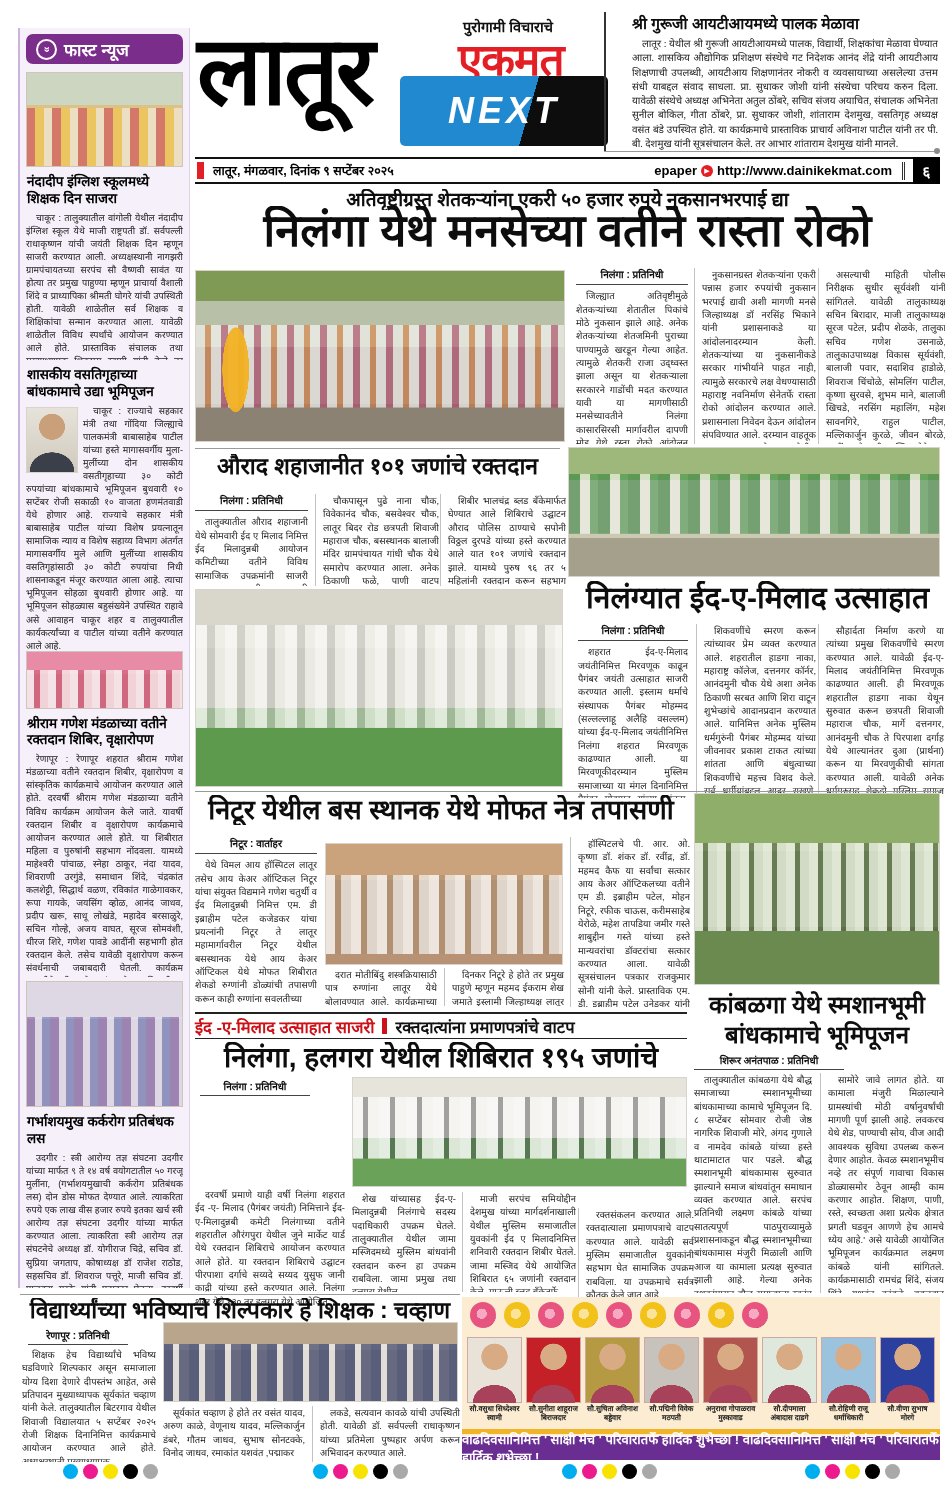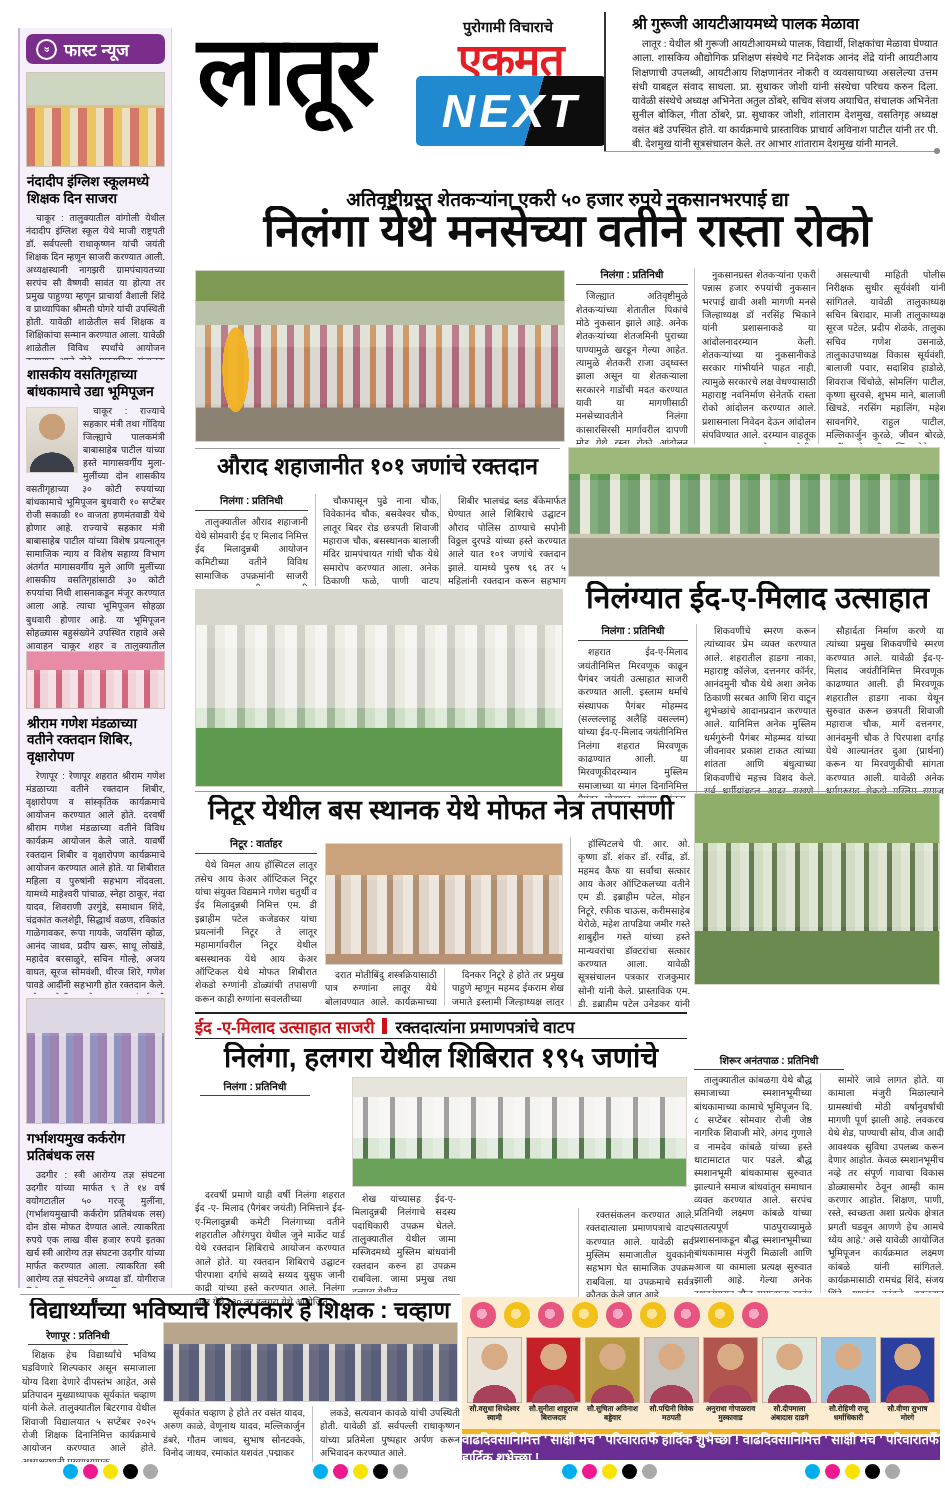--- a/index.html
+++ b/index.html
@@ -9,21 +9,21 @@
   .tx{font-size:9.4px;line-height:1.42;text-align:justify;color:#1c1c1c;overflow:hidden;}
   .tx p{margin:0;text-indent:10px;}
   .hl{font-weight:bold;color:#0d0d0d;text-align:center;line-height:1.12;overflow:hidden;}
   .bl{font-weight:bold;font-size:10px;color:#111;text-align:center;
       border-bottom:1px solid #444;padding-bottom:2px;margin-bottom:4px;}
   .rule{background:#9a9a9a;}
   .vr{border-left:1px solid #c2c2c2;padding-left:7px;}
   .photo{background-color:#b3ac99;box-shadow:0 0 0 1px #d8d4cc inset;}
 
   
-  #sidebar{position:absolute;left:18px;top:28px;width:154px;height:1260px;
+  #sidebar{position:absolute;left:18px;top:28px;width:172px;height:1260px;
            background:#f6f0fa;border-left:2px solid #cbb3dd;border-right:1px solid #ddd0ea;
            padding:6px 6px 0 6px;box-sizing:border-box;overflow:hidden;}
   .fn-head{background:#7b2d8b;border-radius:7px;color:#fff;font-weight:bold;font-size:17px;
            height:30px;display:flex;align-items:center;gap:7px;padding:0 10px;margin-bottom:8px;}
   .fn-ico{width:17px;height:17px;border:2px solid #fff;border-radius:50%;display:flex;
           align-items:center;justify-content:center;font-size:11px;line-height:1;}
   .fn-ico span{transform:rotate(-90deg);display:block;font-weight:bold;}
   #sidebar h3{font-size:13.5px;line-height:1.25;margin:7px 1px 4px 1px;color:#000000;}
   #sidebar .tx{font-size:9.2px;}
   .s-photo{width:100%;box-shadow:0 0 0 1px #cfc5bb inset;}
@@ -64,24 +64,24 @@
   .ph-man{background:
     radial-gradient(circle at 50% 30%, #caa07a 0 24%, transparent 25%),
     radial-gradient(ellipse 70% 45% at 50% 96%, #3a3f4a 0 60%, transparent 61%),
     linear-gradient(180deg,#e8e3da 0,#cfc9bd 100%);}
 
   
   #masthead{left:197px;top:6px;width:250px;font-size:96px;font-weight:900;color:#000;
             line-height:1.35;letter-spacing:-3px;}
   #tagline{left:463px;top:16px;font-size:14.5px;font-weight:bold;color:#111;}
   #brand{left:458px;top:28px;font-size:44px;font-weight:900;color:#e41e25;letter-spacing:-1px;}
-  #nextlogo{left:416px;top:76px;width:190px;height:70px;border-radius:5px;
+  #nextlogo{left:400px;top:76px;width:208px;height:70px;border-radius:5px;
             background:linear-gradient(106deg,#2089cf 0 61%,#0d0d0d 61%);
             display:flex;align-items:center;justify-content:center;
-            color:#fff;font-weight:900;font-style:italic;font-size:46px;letter-spacing:4px;}
+            color:#fff;font-weight:900;font-style:italic;font-size:36px;letter-spacing:4px;}
   #tr-art{left:604px;top:12px;width:334px;height:140px;border-left:2px solid #333;
           padding-left:26px;box-sizing:border-box;overflow:hidden;}
   #tr-art h2{margin:0 0 3px 0;font-size:15.5px;color:#0d0d0d;}
   #tr-art .tx{font-size:10px;line-height:1.43;font-family:Liberation Serif, serif;}
   #datebar{left:195px;top:157px;width:745px;height:27px;border-top:2px solid #111;
            border-bottom:2px solid #111;display:flex;align-items:center;box-sizing:border-box;}
   .redtab{width:7px;height:17px;background:#e41e25;margin:0 9px 0 2px;}
   #datebar b{font-size:12.5px;}
   .ep-ico{width:12px;height:12px;border-radius:50%;background:#e41e25;display:inline-flex;
           align-items:center;justify-content:center;color:#fff;font-size:7px;margin:0 4px;}
@@ -164,20 +164,31 @@
 
   <div class="abs" id="tr-art">
     <h2>श्री गुरूजी आयटीआयमध्ये पालक मेळावा</h2>
     <div class="tx">
         <p>लातूर : येथील श्री गुरूजी आयटीआयमध्ये पालक, विद्यार्थी, शिक्षकांचा मेळावा घेण्यात आला. शासकिय औद्योगिक प्रशिक्षण संस्थेचे गट निदेशक आनंद शेंद्रे यांनी आयटीआय शिक्षणाची उपलब्धी, आयटीआय शिक्षणानंतर नोकरी व व्यवसायाच्या असलेल्या उत्तम संधी याबद्दल संवाद साधला. प्रा. सुधाकर जोशी यांनी संस्थेचा परिचय करुन दिला. यावेळी संस्थेचे अध्यक्ष अभिनेता अतुल ठोंबरे, सचिव संजय अयाचित, संचालक अभिनेता सुनील बोकिल, गीता ठोंबरे, प्रा. सुधाकर जोशी, शांताराम देशमुख, वसतिगृह अध्यक्ष वसंत बंडे उपस्थित होते. या कार्यक्रमाचे प्रास्ताविक प्राचार्य अविनाश पाटील यांनी तर पी. बी. देशमुख यांनी सूत्रसंचालन केले. तर आभार शांताराम देशमुख यांनी मानले.</p>
       </div>
   </div>
   <div class="abs rule" style="left:604px;top:151px;width:330px;height:1px;"></div>
   <div class="abs" style="left:934px;top:148px;width:6px;height:6px;border-radius:50%;background:#8a8a8a;"></div>
 
+  <div class="abs" id="datebar">
+    <span class="redtab"></span>
+    <b>लातूर, मंगळवार, दिनांक ९ सप्टेंबर २०२५</b>
+    <span style="margin-left:auto;display:flex;align-items:center;">
+      <b style="font-size:13px;">epaper</b>
+      <span class="ep-ico">▶</span>
+      <b style="font-size:13px;">http://www.dainikekmat.com</b>
+      <span class="sep2"></span>
+    </span>
+    <span class="pgbox">६</span>
+  </div>
 
   <div class="abs hl" style="left:195px;top:189px;width:745px;font-size:19px;">अतिवृष्टीग्रस्त शेतकऱ्यांना एकरी ५० हजार रुपये नुकसानभरपाई द्या</div>
   <div class="abs hl" style="left:195px;top:206px;width:745px;font-size:45px;height:58px;">निलंगा येथे मनसेच्या वतीने रास्ता रोको</div>
 
   <div class="abs photo ph-protest" style="left:195px;top:270px;width:370px;height:172px;"></div>
 
   <div class="abs tx" style="left:576px;top:268px;width:112px;height:176px;">
     <div class="bl">निलंगा : प्रतिनिधी</div>
     <p>जिल्ह्यात अतिवृष्टीमुळे शेतकऱ्यांच्या शेतातील पिकांचे मोठे नुकसान झाले आहे. अनेक शेतकऱ्यांच्या शेतजमिनी पुराच्या पाण्यामुळे खरडून गेल्या आहेत. त्यामुळे शेतकरी राजा उद्ध्वस्त झाला असून या शेतकऱ्याला सरकारने गाडोंची मदत करण्यात यावी या मागणीसाठी मनसेच्यावतीने निलंगा कासारसिरसी मार्गावरील दापणी मोड येथे रस्ता रोको आंदोलन करण्यात आले.</p>
   </div>
@@ -229,20 +240,21 @@
     </div>
   <div class="abs tx vr" style="left:444px;top:968px;width:112px;height:38px;">
       <p>दिनकर निटूरे हे होते तर प्रमुख पाहुणे म्हणून महमद ईकराम शेख जमाते इस्लामी जिल्हाध्यक्ष लातूर शफी तांबोळी सामाजिक कार्यकर्ते बाबू सरदार गफार चाऊस होते. तसेच</p>
     </div>
   <div class="abs tx vr" style="left:570px;top:837px;width:112px;height:170px;">
       <p>हॉस्पिटलचे पी. आर. ओ. कृष्णा डॉ. शंकर डॉ. रवींद्र, डॉ. महमद कैफ या सर्वांचा सत्कार आय केअर ऑप्टिकलच्या वतीने एम डी. इब्राहीम पटेल, मोहन निटूरे, रफीक चाऊस, करीमसाहेब येरोळे, महेश तापडिया जमीर गस्ते शाबुद्दीन गस्ते यांच्या हस्ते मान्यवरांचा डॉक्टरांचा सत्कार करण्यात आला. यावेळी सूत्रसंचालन पत्रकार राजकुमार सोनी यांनी केले. प्रास्ताविक एम. डी. इब्राहीम पटेल उनेडकर यांनी केले.</p>
     </div>
 
   <div class="abs photo ph-trees" style="left:694px;top:793px;width:246px;height:192px;"></div>
 
+  <div class="abs hl" style="left:694px;top:990px;width:246px;font-size:24px;line-height:1.25;">कांबळगा येथे स्मशानभूमी बांधकामाचे भूमिपूजन</div>
   <div class="abs bl" style="left:694px;top:1053px;width:150px;">शिरूर अनंतपाळ : प्रतिनिधी</div>
   <div class="abs tx" style="left:694px;top:1073px;width:118px;height:220px;">
       <p>तालुक्यातील कांबळगा येथे बौद्ध समाजाच्या स्मशानभूमीच्या बांधकामाच्या कामाचे भूमिपूजन दि. ८ सप्टेंबर सोमवार रोजी जेष्ठ नागरिक शिवाजी मोरे, अंगद गुणाले व नामदेव कांबळे यांच्या हस्ते थाटामाटात पार पडले. बौद्ध स्मशानभूमी बांधकामास सुरुवात झाल्याने समाज बांधवांतून समाधान व्यक्त करण्यात आले. सरपंच प्रतिनिधी लक्ष्मण कांबळे यांच्या सातत्यपूर्ण पाठपुराव्यामुळे प्रशासनाकडून बौद्ध स्मशानभूमीच्या बांधकामास मंजुरी मिळाली आणि आज या कामाला प्रत्यक्ष सुरुवात झाली आहे. गेल्या अनेक दशकांपासून बौद्ध समाजाला स्वतंत्र स्मशानभूमीची सुविधा नव्हती. जागा असूनही बांधकाम नसल्याने विशेषतः पावसाळ्यात अंत्यसंस्कार करताना ग्रामस्थांना मोठ्या अडचणींना</p>
     </div>
   <div class="abs tx vr" style="left:820px;top:1073px;width:116px;height:220px;">
       <p>सामोरे जावे लागत होते. या कामाला मंजुरी मिळाल्याने ग्रामस्थांची मोठी वर्षानुवर्षांची मागणी पूर्ण झाली आहे. लवकरच येथे शेड, पाण्याची सोय, वीज आदी आवश्यक सुविधा उपलब्ध करून देणार आहोत. केवळ स्मशानभूमीच नव्हे तर संपूर्ण गावाचा विकास डोळ्यासमोर ठेवून आम्ही काम करणार आहोत. शिक्षण, पाणी, रस्ते, स्वच्छता अशा प्रत्येक क्षेत्रात प्रगती घडवून आणणे हेच आमचे ध्येय आहे.' असे यावेळी आयोजित भूमिपूजन कार्यक्रमात लक्ष्मण कांबळे यांनी सांगितले. कार्यक्रमासाठी रामचंद्र शिंदे, संजय शिंदे, यशवंत कांबळे, बबलुवान कांबळे, माधव कांबळे विलास कांबळे, गौतम कांबळे, ज्ञानोबा कांबळे, आण्णाराव कांबळे, कचरू कांबळे, आकाश कांबळे यांच्यासह ग्रामस्थ उपस्थित होते. फोटो २५</p>
     </div>
 
   <div class="abs red-strip">
     <span class="l">ईद -ए-मिलाद उत्साहात साजरी</span>
@@ -251,20 +263,23 @@
   </div>
 
   <div class="abs hl" style="left:195px;top:1042px;width:492px;font-size:28px;">निलंगा, हलगरा येथील शिबिरात १९५ जणांचे रक्तदान</div>
   <div class="abs bl" style="left:200px;top:1079px;width:110px;">निलंगा : प्रतिनिधी</div>
   <div class="abs tx" style="left:195px;top:1152px;width:150px;height:192px;margin-top:36px;">
       <p>दरवर्षी प्रमाणे याही वर्षी निलंगा शहरात ईद -ए- मिलाद (पैगंबर जयंती) निमित्ताने ईद-ए-मिलादुन्नबी कमेटी निलंगाच्या वतीने शहरातील औरंगपुरा येथील जुने मार्केट यार्ड येथे रक्तदान शिबिराचे आयोजन करण्यात आले होते. या रक्तदान शिबिराचे उद्घाटन पीरपाशा दर्गाचे सय्यदे सय्यद युसुफ जानी काद्री यांच्या हस्ते करण्यात आले. निलंगा शहर येथे १३० तर हलगरा येथे आयोजित</p>
     </div>
   <div class="abs photo ph-tent" style="left:352px;top:1077px;width:335px;height:110px;"></div>
   <div class="abs tx" style="left:352px;top:1192px;width:104px;height:100px;">
       <p>शेख यांच्यासह ईद-ए-मिलादुन्नबी निलंगाचे सदस्य पदाधिकारी उपक्रम घेतले. तालुक्यातील येथील जामा मस्जिदमध्ये मुस्लिम बांधवांनी रक्तदान करुन हा उपक्रम राबविला. जामा प्रमुख तथा हलगरा येथील</p>
+    </div>
+  <div class="abs tx vr" style="left:462px;top:1192px;width:106px;height:100px;">
+      <p>माजी सरपंच समियोद्दीन देशमुख यांच्या मार्गदर्शनाखाली येथील मुस्लिम समाजातील युवकांनी ईद ए मिलादनिमित्त शनिवारी रक्तदान शिबीर घेतले. जामा मस्जिद येथे आयोजित शिबिरात ६५ जणांनी रक्तदान केले. माऊली ब्लड बँकेतर्फे</p>
     </div>
   <div class="abs tx vr" style="left:578px;top:1192px;width:108px;height:100px;margin-top:16px;">
       <p>रक्तसंकलन करण्यात आले. रक्तदात्याला प्रमाणपत्राचे वाटप करण्यात आले. यावेळी सर्व मुस्लिम समाजातील युवकांनी सहभाग घेत सामाजिक उपक्रम राबविला. या उपक्रमाचे सर्वत्र कौतुक केले जात आहे.</p>
     </div>
 
   <div class="abs rule" style="left:20px;top:1294px;width:440px;height:1px;"></div>
   <div class="abs hl" style="left:20px;top:1298px;width:440px;font-size:23px;">विद्यार्थ्यांच्या भविष्याचे शिल्पकार हे शिक्षक : चव्हाण</div>
   <div class="abs bl" style="left:28px;top:1328px;width:100px;">रेणापूर : प्रतिनिधी</div>
   <div class="abs tx" style="left:22px;top:1348px;width:134px;height:114px;">
       <p>शिक्षक हेच विद्यार्थ्यांचे भविष्य घडविणारे शिल्पकार असून समाजाला योग्य दिशा देणारे दीपस्तंभ आहेत, असे प्रतिपादन मुख्याध्यापक सूर्यकांत चव्हाण यांनी केले. तालुक्यातील बिटरगाव येथील शिवाजी विद्यालयात ५ सप्टेंबर २०२५ रोजी शिक्षक दिनानिमित्त कार्यक्रमाचे आयोजन करण्यात आले होते. अध्यक्षस्थानी मुख्याध्यापक</p>

